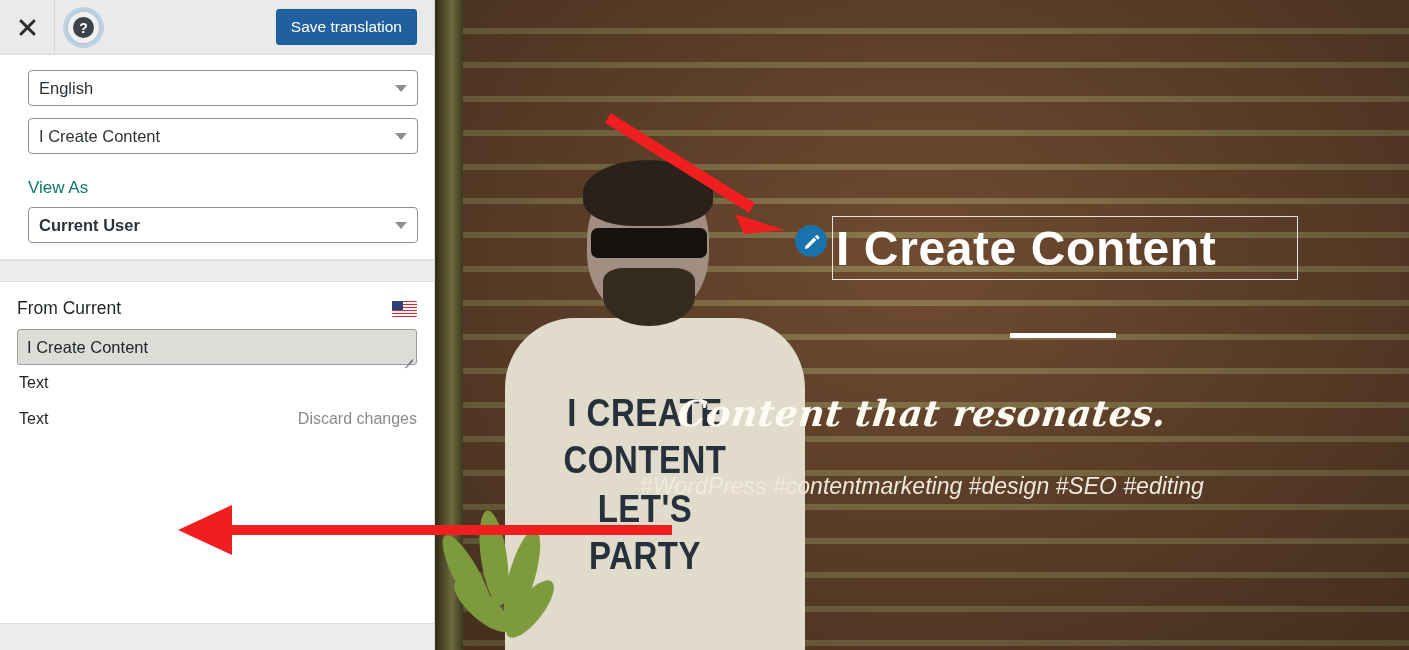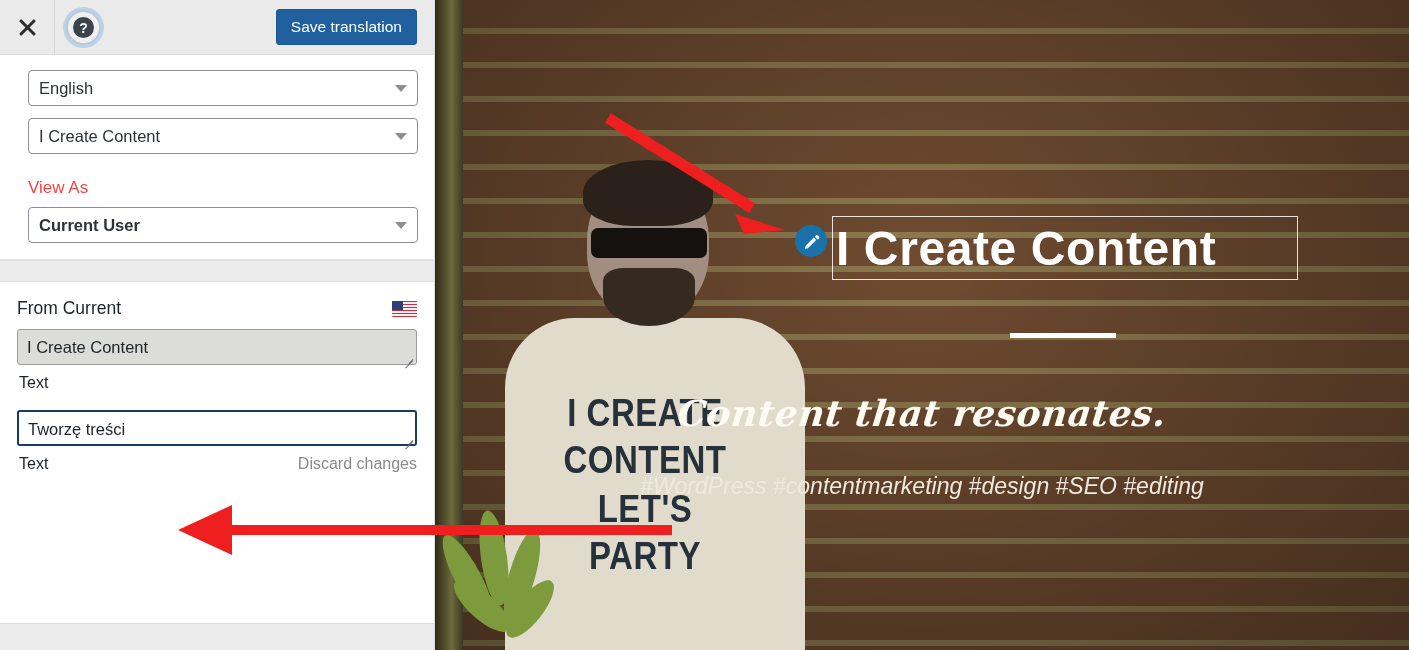--- a/index.html
+++ b/index.html
@@ -138,21 +138,21 @@
     border-radius: 3px;
     color: #2c5777;
     font-size: 15.5px;
     padding: 7px 15px 8px 15px;
     cursor: pointer;
     line-height: 1.1;
     font-family: "Liberation Sans", sans-serif;
   }
   .viewas-label {
     font-size: 17px;
-    color: #ef4444;
+    color: #0f766e;
     margin: 24px 0 9px 0;
   }
 
   .gap-band {
     height: 20px;
     background: #ececec;
     border-top: 1px solid #e0e0e0;
     border-bottom: 1px solid #e0e0e0;
   }
 
@@ -483,24 +483,20 @@
       <div class="ta-wrap">
         <textarea class="ta ta-source" readonly="" style="">I Create Content</textarea>
         <span class="grip"></span>
       </div>
       <div class="meta-row">
         <span class="meta-text">Text</span>
       </div>
 
       <div class="tr-block-2">
 
-        <div class="ta-wrap">
-          <textarea class="ta ta-target" style="">Tworzę treści</textarea>
-          <span class="grip"></span>
-        </div>
 
         <div class="meta-row">
           <span class="meta-text">Text</span>
           <span class="meta-discard">Discard changes</span>
         </div>
 
       </div>
     </div>
 
     <div class="sidebar-foot"></div>

